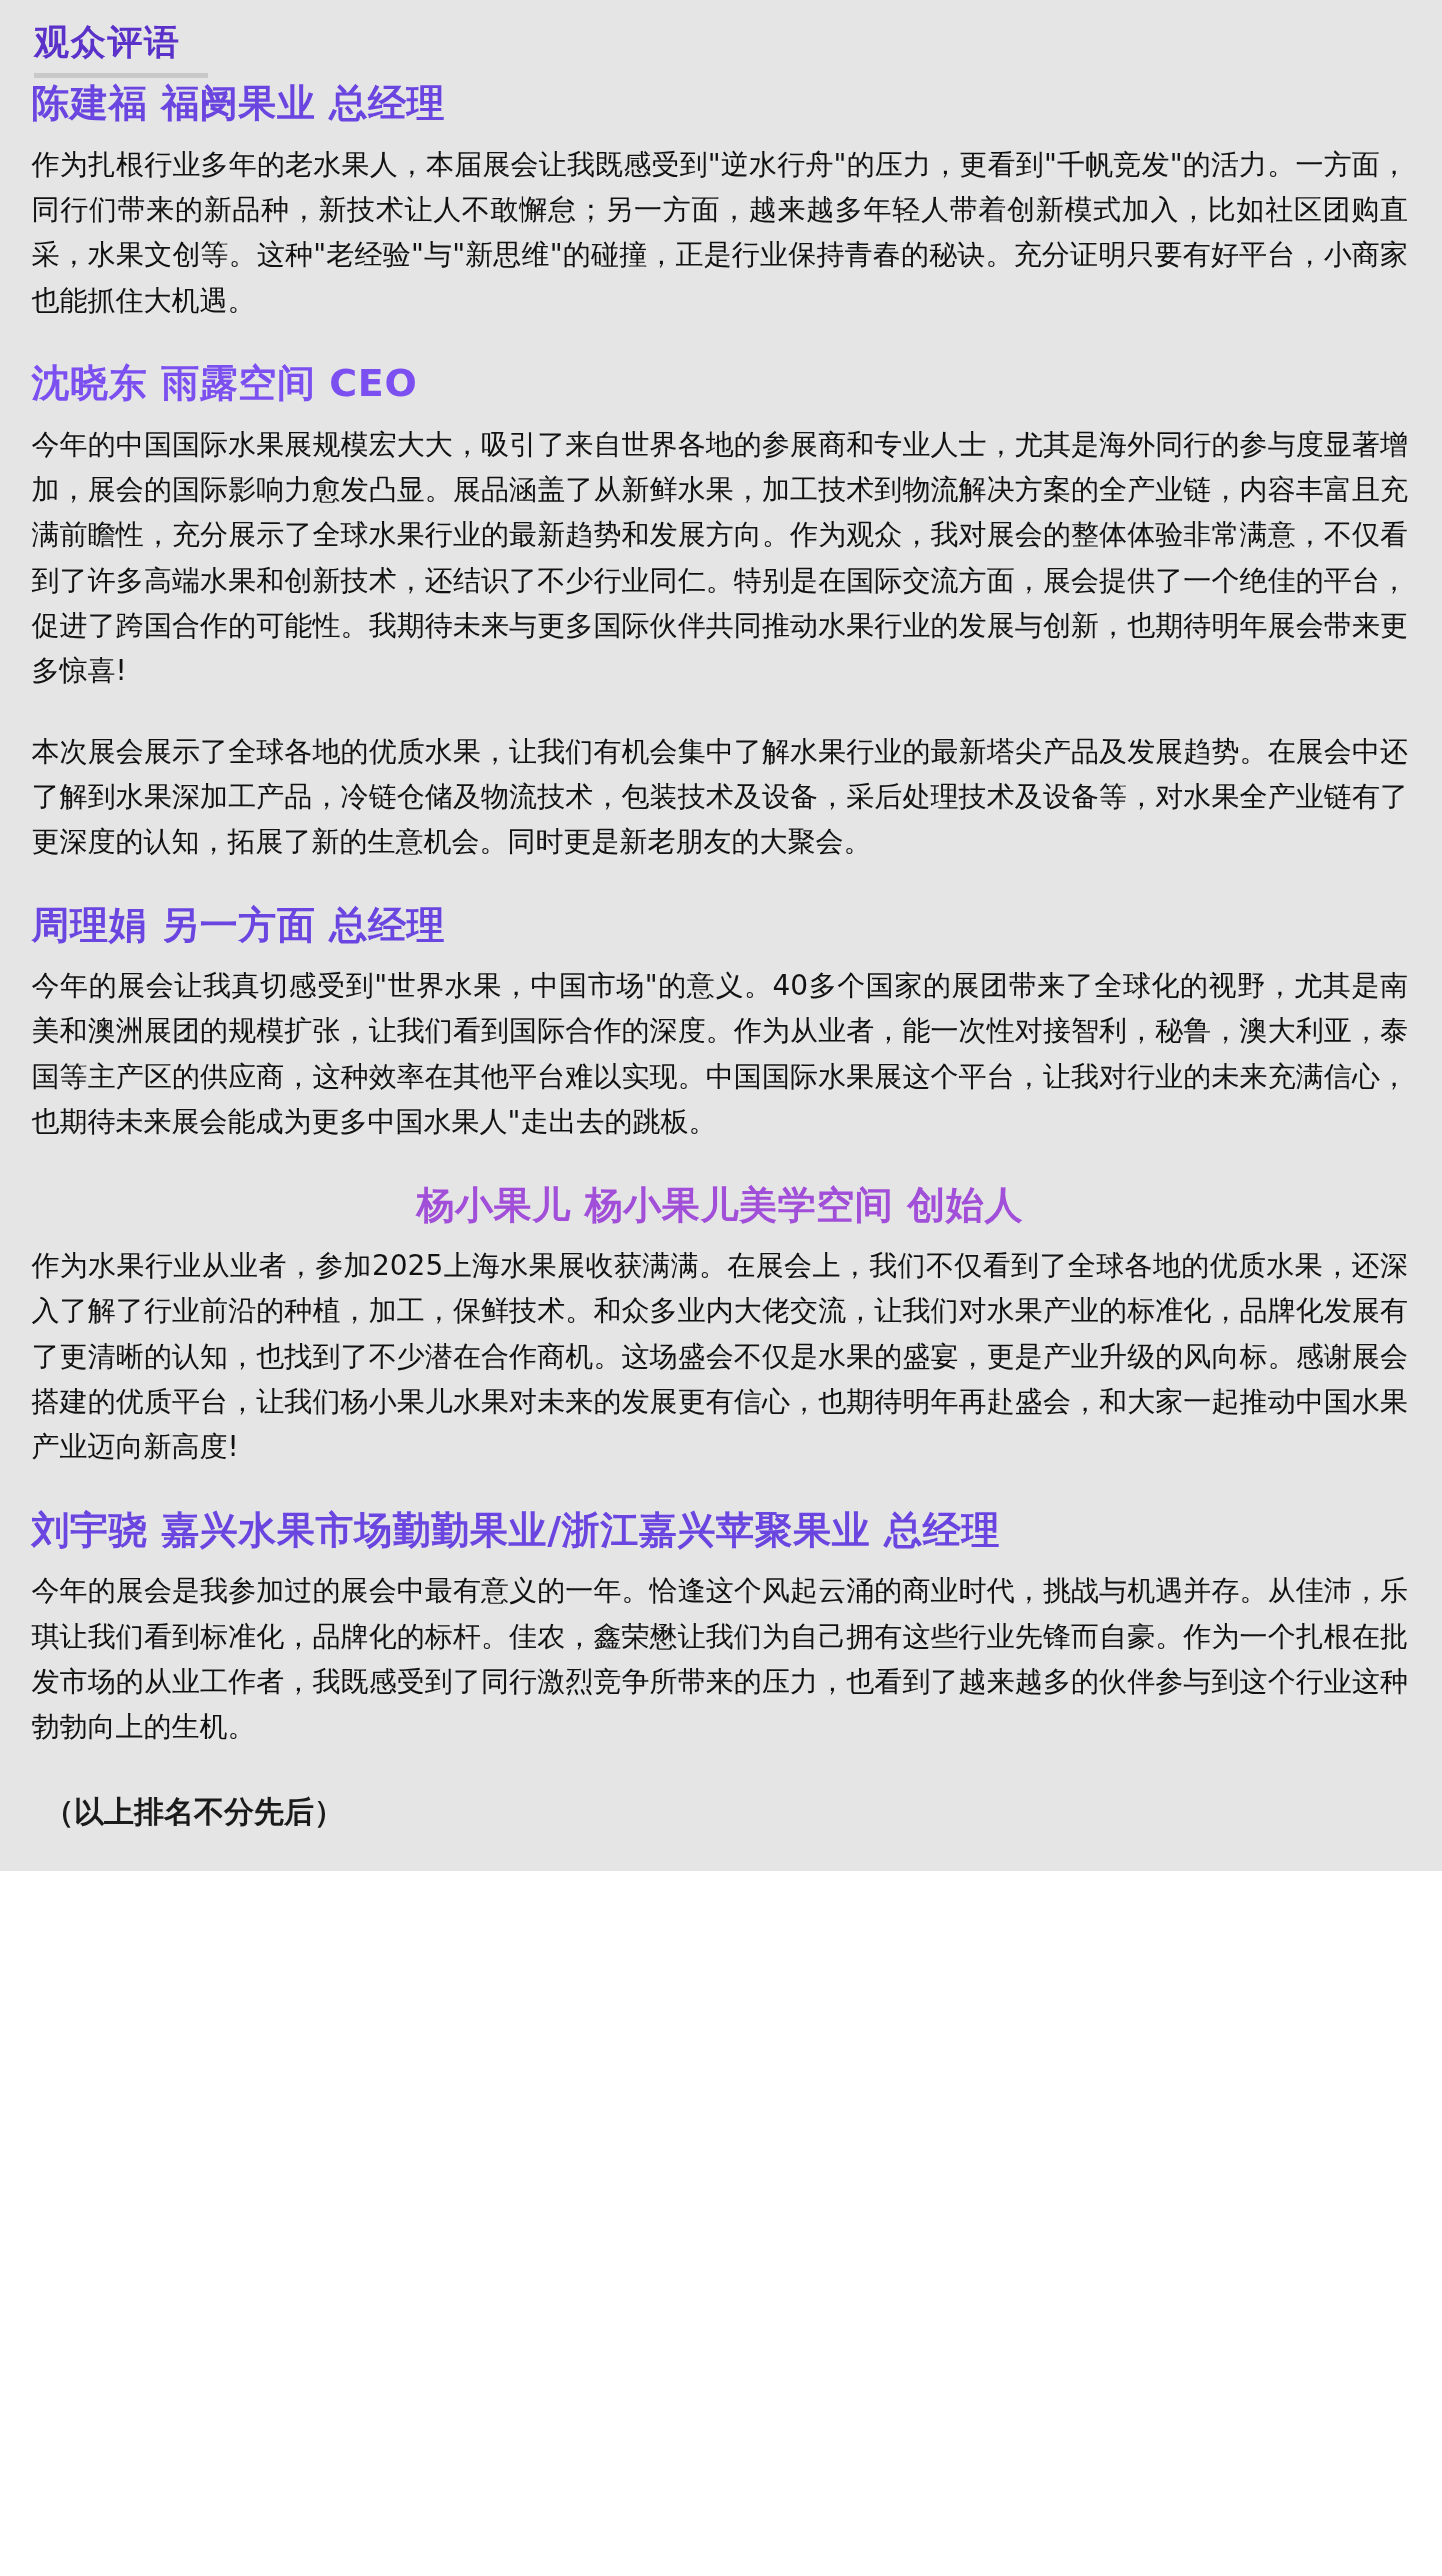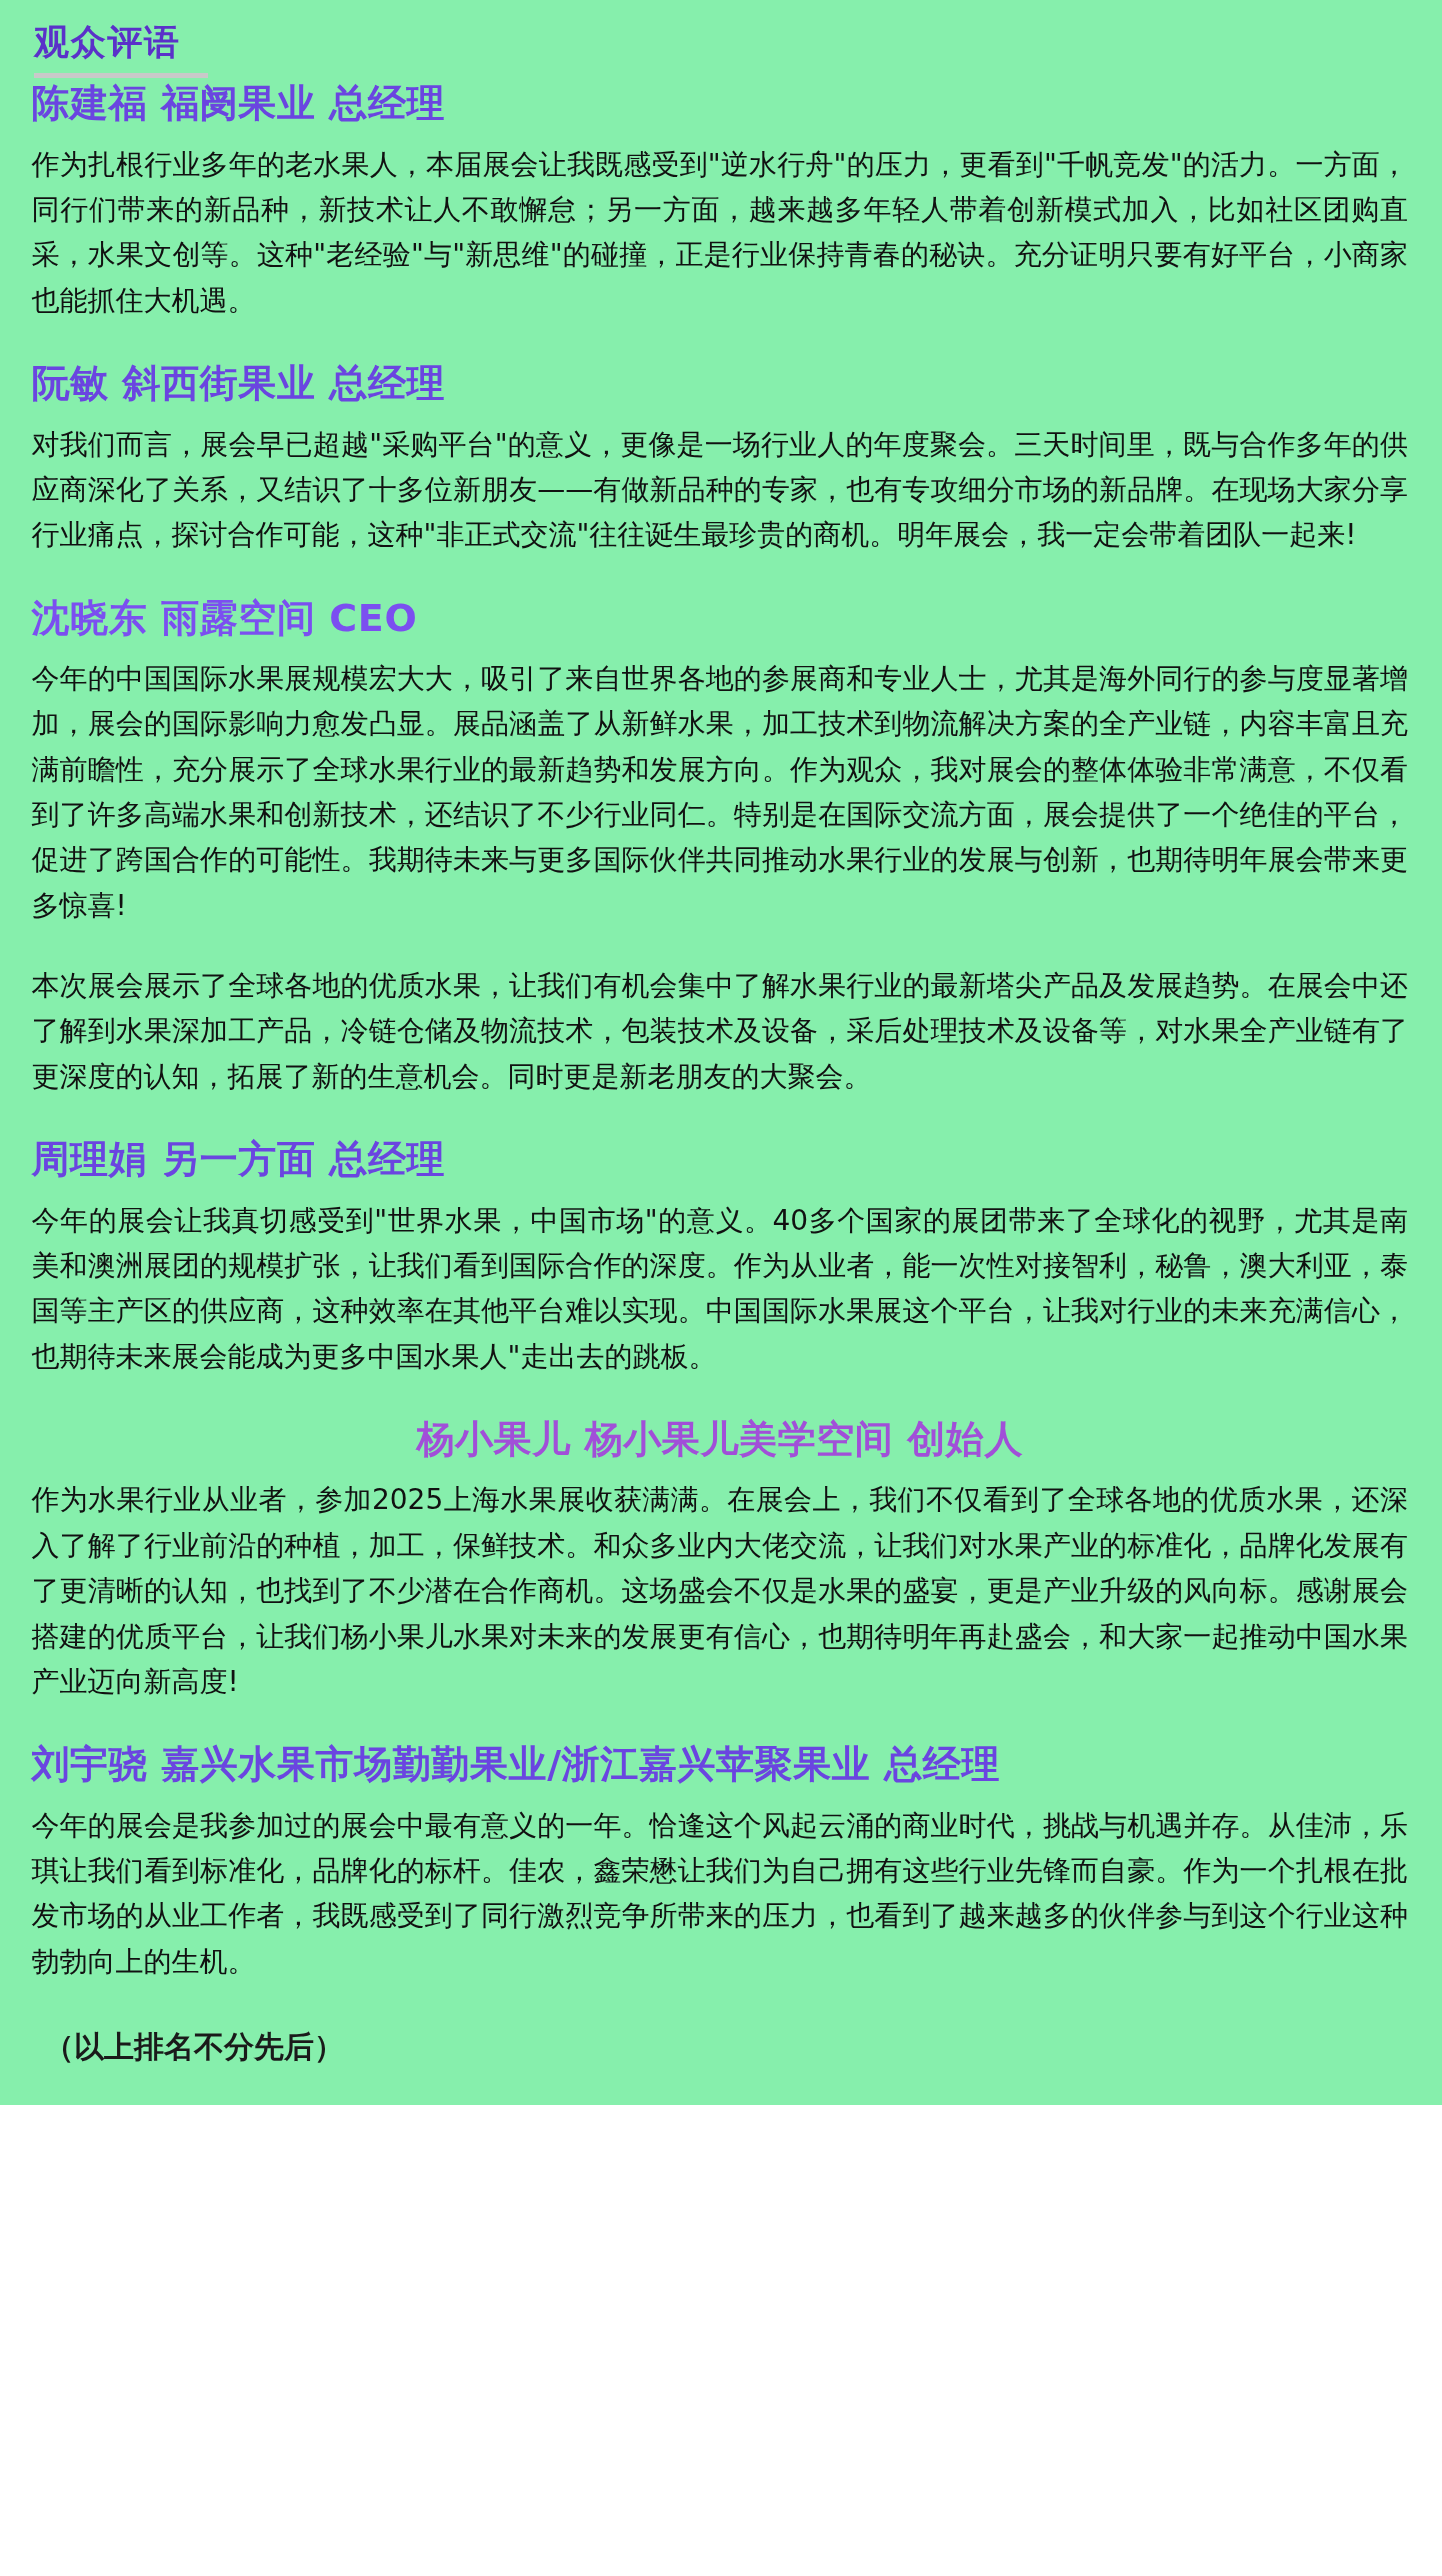--- a/index.html
+++ b/index.html
@@ -6,21 +6,21 @@
     margin: 0;
     padding: 0;
     background: #ffffff;
   }
   body {
     font-family: "DejaVu Sans", "Liberation Sans", sans-serif;
   }
   .page {
     width: 1443px;
     box-sizing: border-box;
-    background: #86efac;
+    background: #e5e5e5;
     padding: 0 0 22.5px 0;
     position: relative;
   }
   .title-bar {
     padding: 19px 0 11.2px 34px;
     position: relative;
   }
   .title-text {
     display: inline-block;
     font-size: 35px;
@@ -84,24 +84,20 @@
   </div>
   <div class="title-underline"></div>
 
   <div class="content">
 
     <div class="entry">
       <div class="entry-head">陈建福 福阌果业 总经理</div>
       <div class="entry-body">作为扎根行业多年的老水果人，本届展会让我既感受到"逆水行舟"的压力，更看到"千帆竞发"的活力。一方面，同行们带来的新品种，新技术让人不敢懈怠；另一方面，越来越多年轻人带着创新模式加入，比如社区团购直采，水果文创等。这种"老经验"与"新思维"的碰撞，正是行业保持青春的秘诀。充分证明只要有好平台，小商家也能抓住大机遇。</div>
     </div>
 
-    <div class="entry">
-      <div class="entry-head">阮敏 斜西街果业 总经理</div>
-      <div class="entry-body">对我们而言，展会早已超越"采购平台"的意义，更像是一场行业人的年度聚会。三天时间里，既与合作多年的供应商深化了关系，又结识了十多位新朋友——有做新品种的专家，也有专攻细分市场的新品牌。在现场大家分享行业痛点，探讨合作可能，这种"非正式交流"往往诞生最珍贵的商机。明年展会，我一定会带着团队一起来!</div>
-    </div>
 
     <div class="entry">
       <div class="entry-head violet">沈晓东 雨露空间 CEO</div>
       <div class="entry-body">今年的中国国际水果展规模宏大大，吸引了来自世界各地的参展商和专业人士，尤其是海外同行的参与度显著增加，展会的国际影响力愈发凸显。展品涵盖了从新鲜水果，加工技术到物流解决方案的全产业链，内容丰富且充满前瞻性，充分展示了全球水果行业的最新趋势和发展方向。作为观众，我对展会的整体体验非常满意，不仅看到了许多高端水果和创新技术，还结识了不少行业同仁。特别是在国际交流方面，展会提供了一个绝佳的平台，促进了跨国合作的可能性。我期待未来与更多国际伙伴共同推动水果行业的发展与创新，也期待明年展会带来更多惊喜!</div>
     </div>
 
     <div class="entry">
       <div class="entry-body">本次展会展示了全球各地的优质水果，让我们有机会集中了解水果行业的最新塔尖产品及发展趋势。在展会中还了解到水果深加工产品，冷链仓储及物流技术，包装技术及设备，采后处理技术及设备等，对水果全产业链有了更深度的认知，拓展了新的生意机会。同时更是新老朋友的大聚会。</div>
     </div>
 

